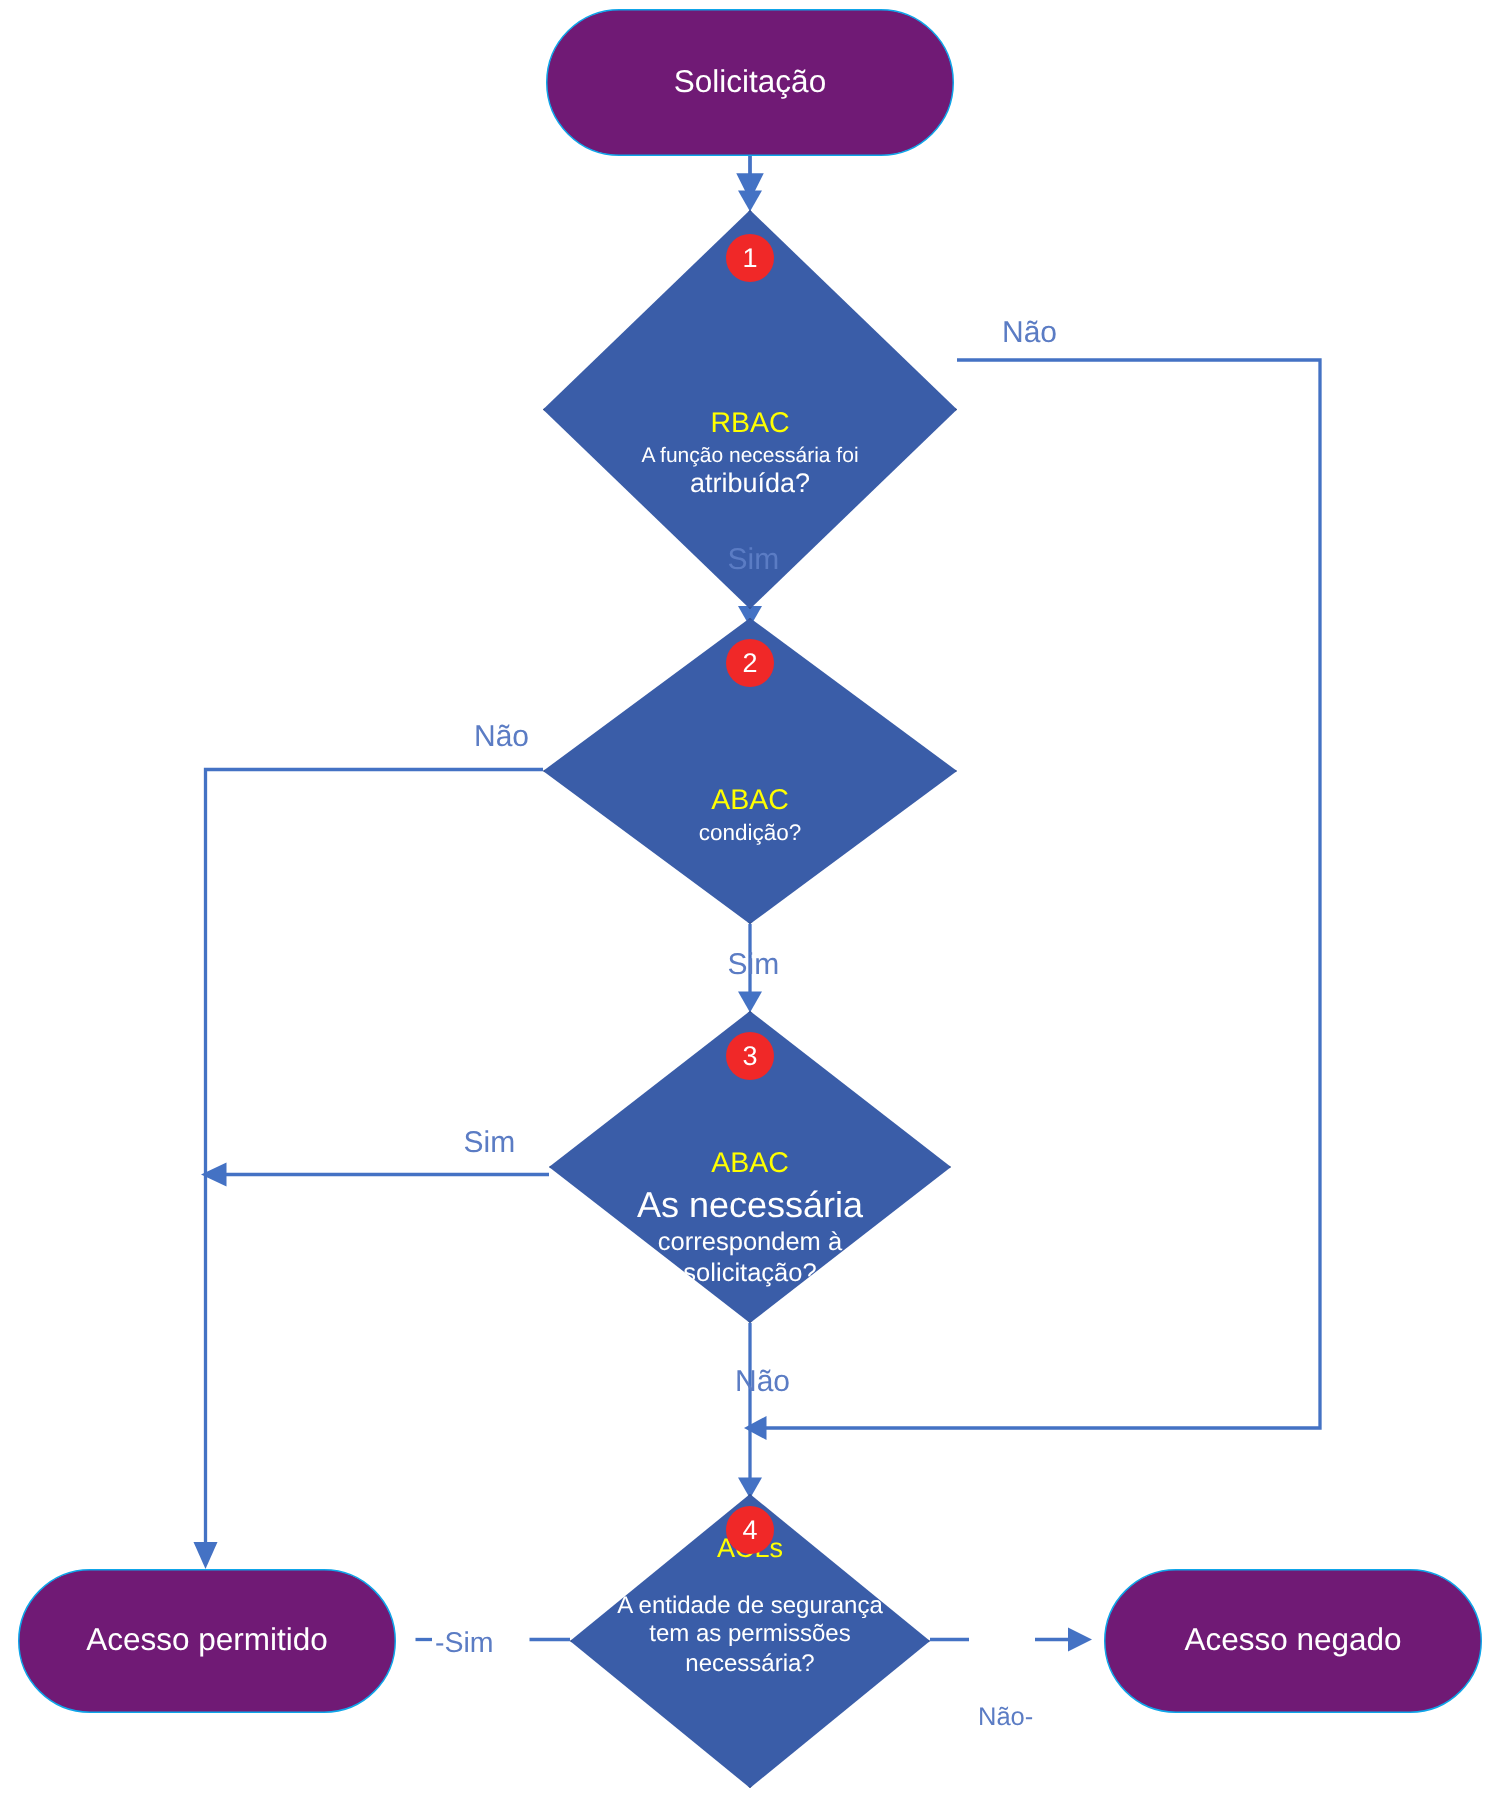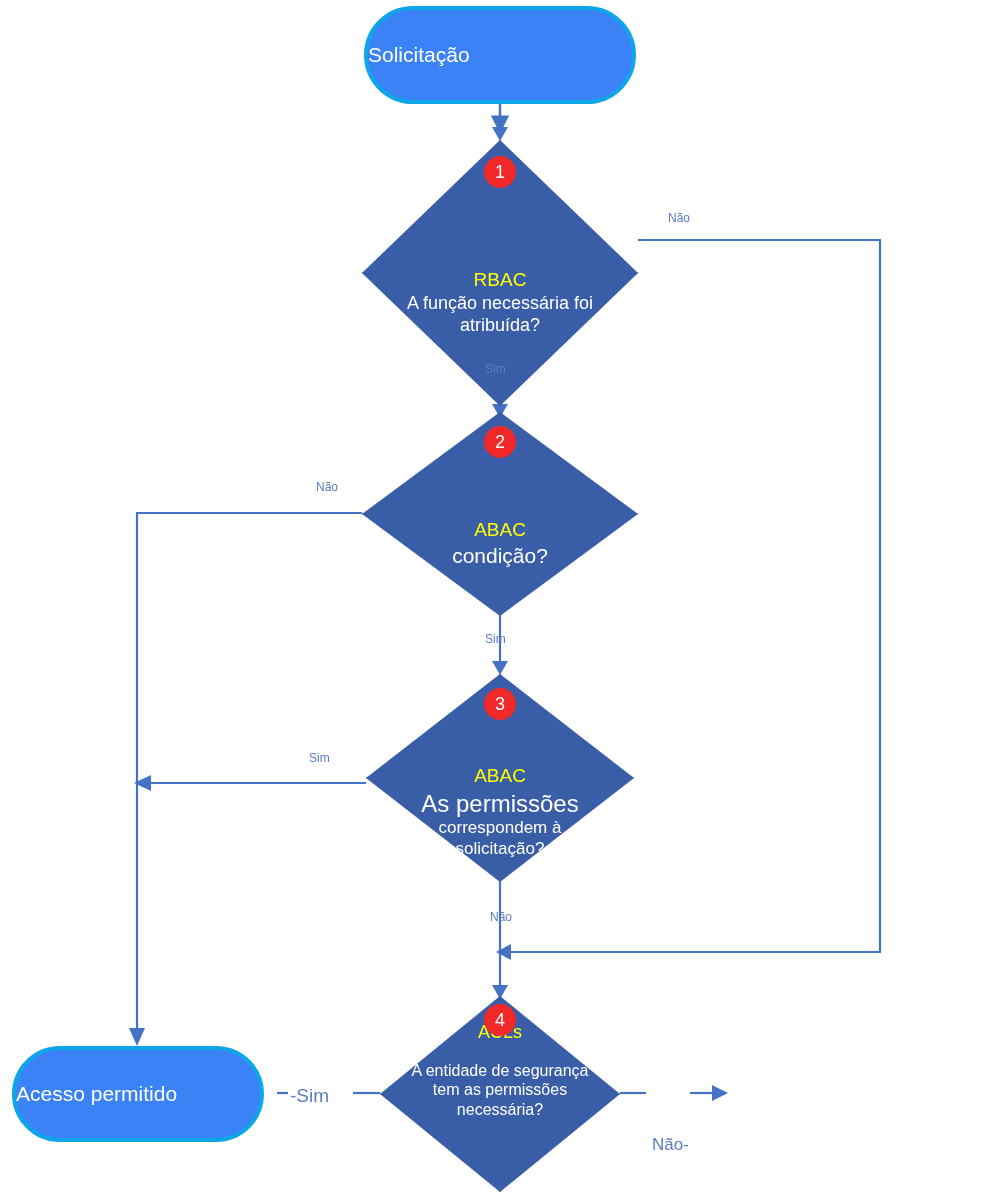--- a/index.html
+++ b/index.html
@@ -22,27 +22,27 @@
     position: absolute;
     left: 0;
     top: 0;
     width: 1000px;
     height: 1198px;
   }
 
   
   .terminator {
     position: absolute;
-    background: #3b82f6;
-    border: 4px solid #0ea5e9;
+    background: #701a75;
+    border: 1px solid #0ea5e9;
     border-radius: 999px;
     box-sizing: border-box;
     display: flex;
     align-items: center;
-    justify-content: flex-start;
+    justify-content: center;
     color: #ffffff;
     z-index: 3;
   }
   .terminator .term-label {
     font-size: 21px;
     line-height: 1.1;
     text-align: center;
     white-space: nowrap;
   }
 
@@ -100,21 +100,21 @@
   .q-line {
     color: #ffffff;
     line-height: 1.22;
     white-space: nowrap;
   }
 
   
   .edge-label {
     position: absolute;
     color: #5b7cc4;
-    font-size: 12px;
+    font-size: 20px;
     line-height: 1;
     white-space: nowrap;
     z-index: 4;
     background: transparent;
   }
 </style>
 </head>
 <body>
 
 <div id="canvas">
@@ -168,44 +168,44 @@
     <span class="term-label">Solicitação</span>
   </div>
 
   <div class="decision" style="left:362px; top:140px; width:276px; height:266px;">
     <div class="dia-shape"></div>
     <div class="badge" style="left:calc(50% - 16px); top:16px;">
       <span>1</span>
     </div>
     <div class="dia-content" style="padding-top:30px;">
       <div class="model-tag">RBAC</div>
-      <div class="q-line" style="font-size:18px;">A função necessária foi</div>
+      <div class="q-line" style="font-size:14px;">A função necessária foi</div>
       <div class="q-line" style="font-size:18px;">atribuída?</div>
     </div>
   </div>
 
   <div class="decision" style="left:362px; top:412px; width:276px; height:204px;">
     <div class="dia-shape"></div>
     <div class="badge" style="left:calc(50% - 16px); top:14px;">
       <span>2</span>
     </div>
     <div class="dia-content" style="padding-top:30px;">
       <div class="model-tag">ABAC</div>
-      <div class="q-line" style="font-size:21px;">condição?</div>
+      <div class="q-line" style="font-size:15px;">condição?</div>
     </div>
   </div>
 
   <div class="decision" style="left:366px; top:674px; width:268px; height:208px;">
     <div class="dia-shape"></div>
     <div class="badge" style="left:calc(50% - 16px); top:14px;">
       <span>3</span>
     </div>
     <div class="dia-content" style="padding-top:34px;">
       <div class="model-tag">ABAC</div>
-      <div class="q-line" style="font-size:24px;">As permissões</div>
+      <div class="q-line" style="font-size:24px;">As necessária</div>
       <div class="q-line" style="font-size:17px;">correspondem à</div>
       <div class="q-line" style="font-size:17px;">solicitação?</div>
     </div>
   </div>
 
   <div class="decision" style="left:380px; top:996px; width:240px; height:196px;">
     <div class="dia-shape"></div>
     <div class="badge" style="left:calc(50% - 16px); top:8px;">
       <span>4</span>
     </div>
@@ -214,20 +214,23 @@
       <div class="q-line" style="font-size:16px;margin-top:16px;">A entidade de segurança</div>
       <div class="q-line" style="font-size:16px;">tem as permissões</div>
       <div class="q-line" style="font-size:16px;">necessária?</div>
     </div>
   </div>
 
   <div class="terminator" style="left:12px; top:1046px; width:252px; height:96px;">
     <span class="term-label">Acesso permitido</span>
   </div>
 
+  <div class="terminator" style="left:736px; top:1046px; width:252px; height:96px;">
+    <span class="term-label">Acesso negado</span>
+  </div>
 
   <div class="edge-label" style="left:668px; top:212px;">Não</div>
 
   <div class="edge-label" style="left:485px; top:363px;">Sim</div>
 
   <div class="edge-label" style="left:316px; top:481px;">Não</div>
 
   <div class="edge-label" style="left:485px; top:633px;">Sim</div>
 
   <div class="edge-label" style="left:309px; top:752px;">Sim</div>

